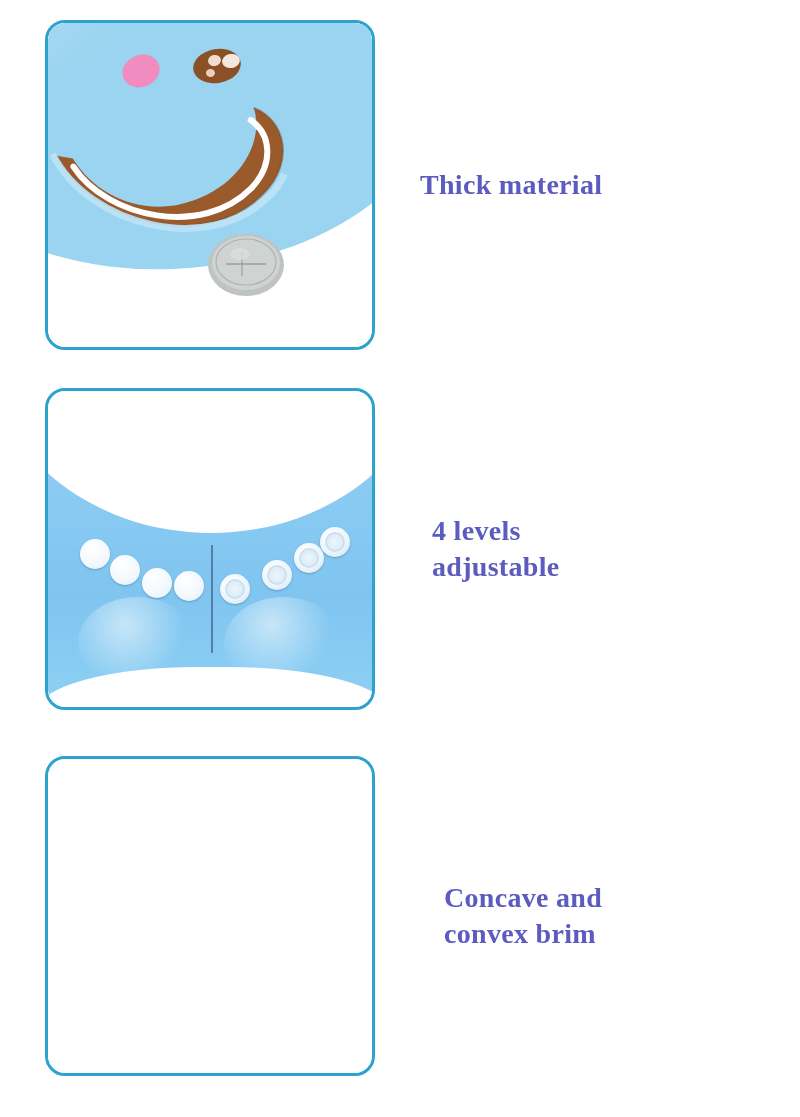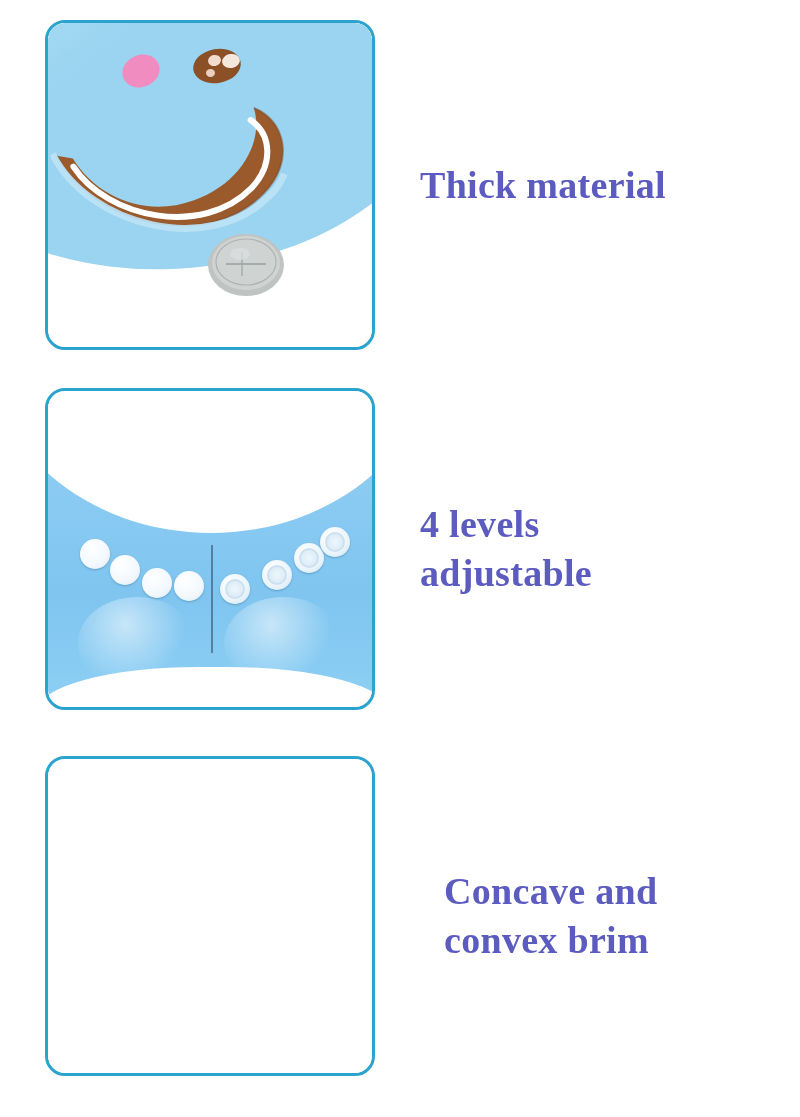--- a/index.html
+++ b/index.html
@@ -23,21 +23,21 @@
 
   
   .feature-row {
     position: absolute;
     left: 0;
     width: 800px;
     display: flex;
     align-items: center;
   }
   #row-1 { top: 20px;  height: 330px; }
-  #row-2 { top: 388px; height: 322px; }
+  #row-2 { top: 388px; height: 322px; gap: 12px; }
   #row-3 { top: 756px; height: 320px; gap: 24px; }
 
   
   .photo-frame {
     position: relative;
     margin-left: 45px;
     width: 330px;
     height: 100%;
     box-sizing: border-box;
     border: 3px solid #2BA3CC;
@@ -53,21 +53,21 @@
     border-radius: 17px;
   }
 
   
   .caption {
     flex: 1 1 auto;
     padding-left: 45px;
     padding-right: 24px;
     color: #5B5BC0;
     font-weight: bold;
-    font-size: 38px;
+    font-size: 28px;
     line-height: 1.28;
     letter-spacing: 0.3px;
     white-space: pre-line;
   }
 
   
   .p1-bg { position:absolute; inset:0; background:#ffffff; }
   
   .p1-cap {
     position: absolute;

